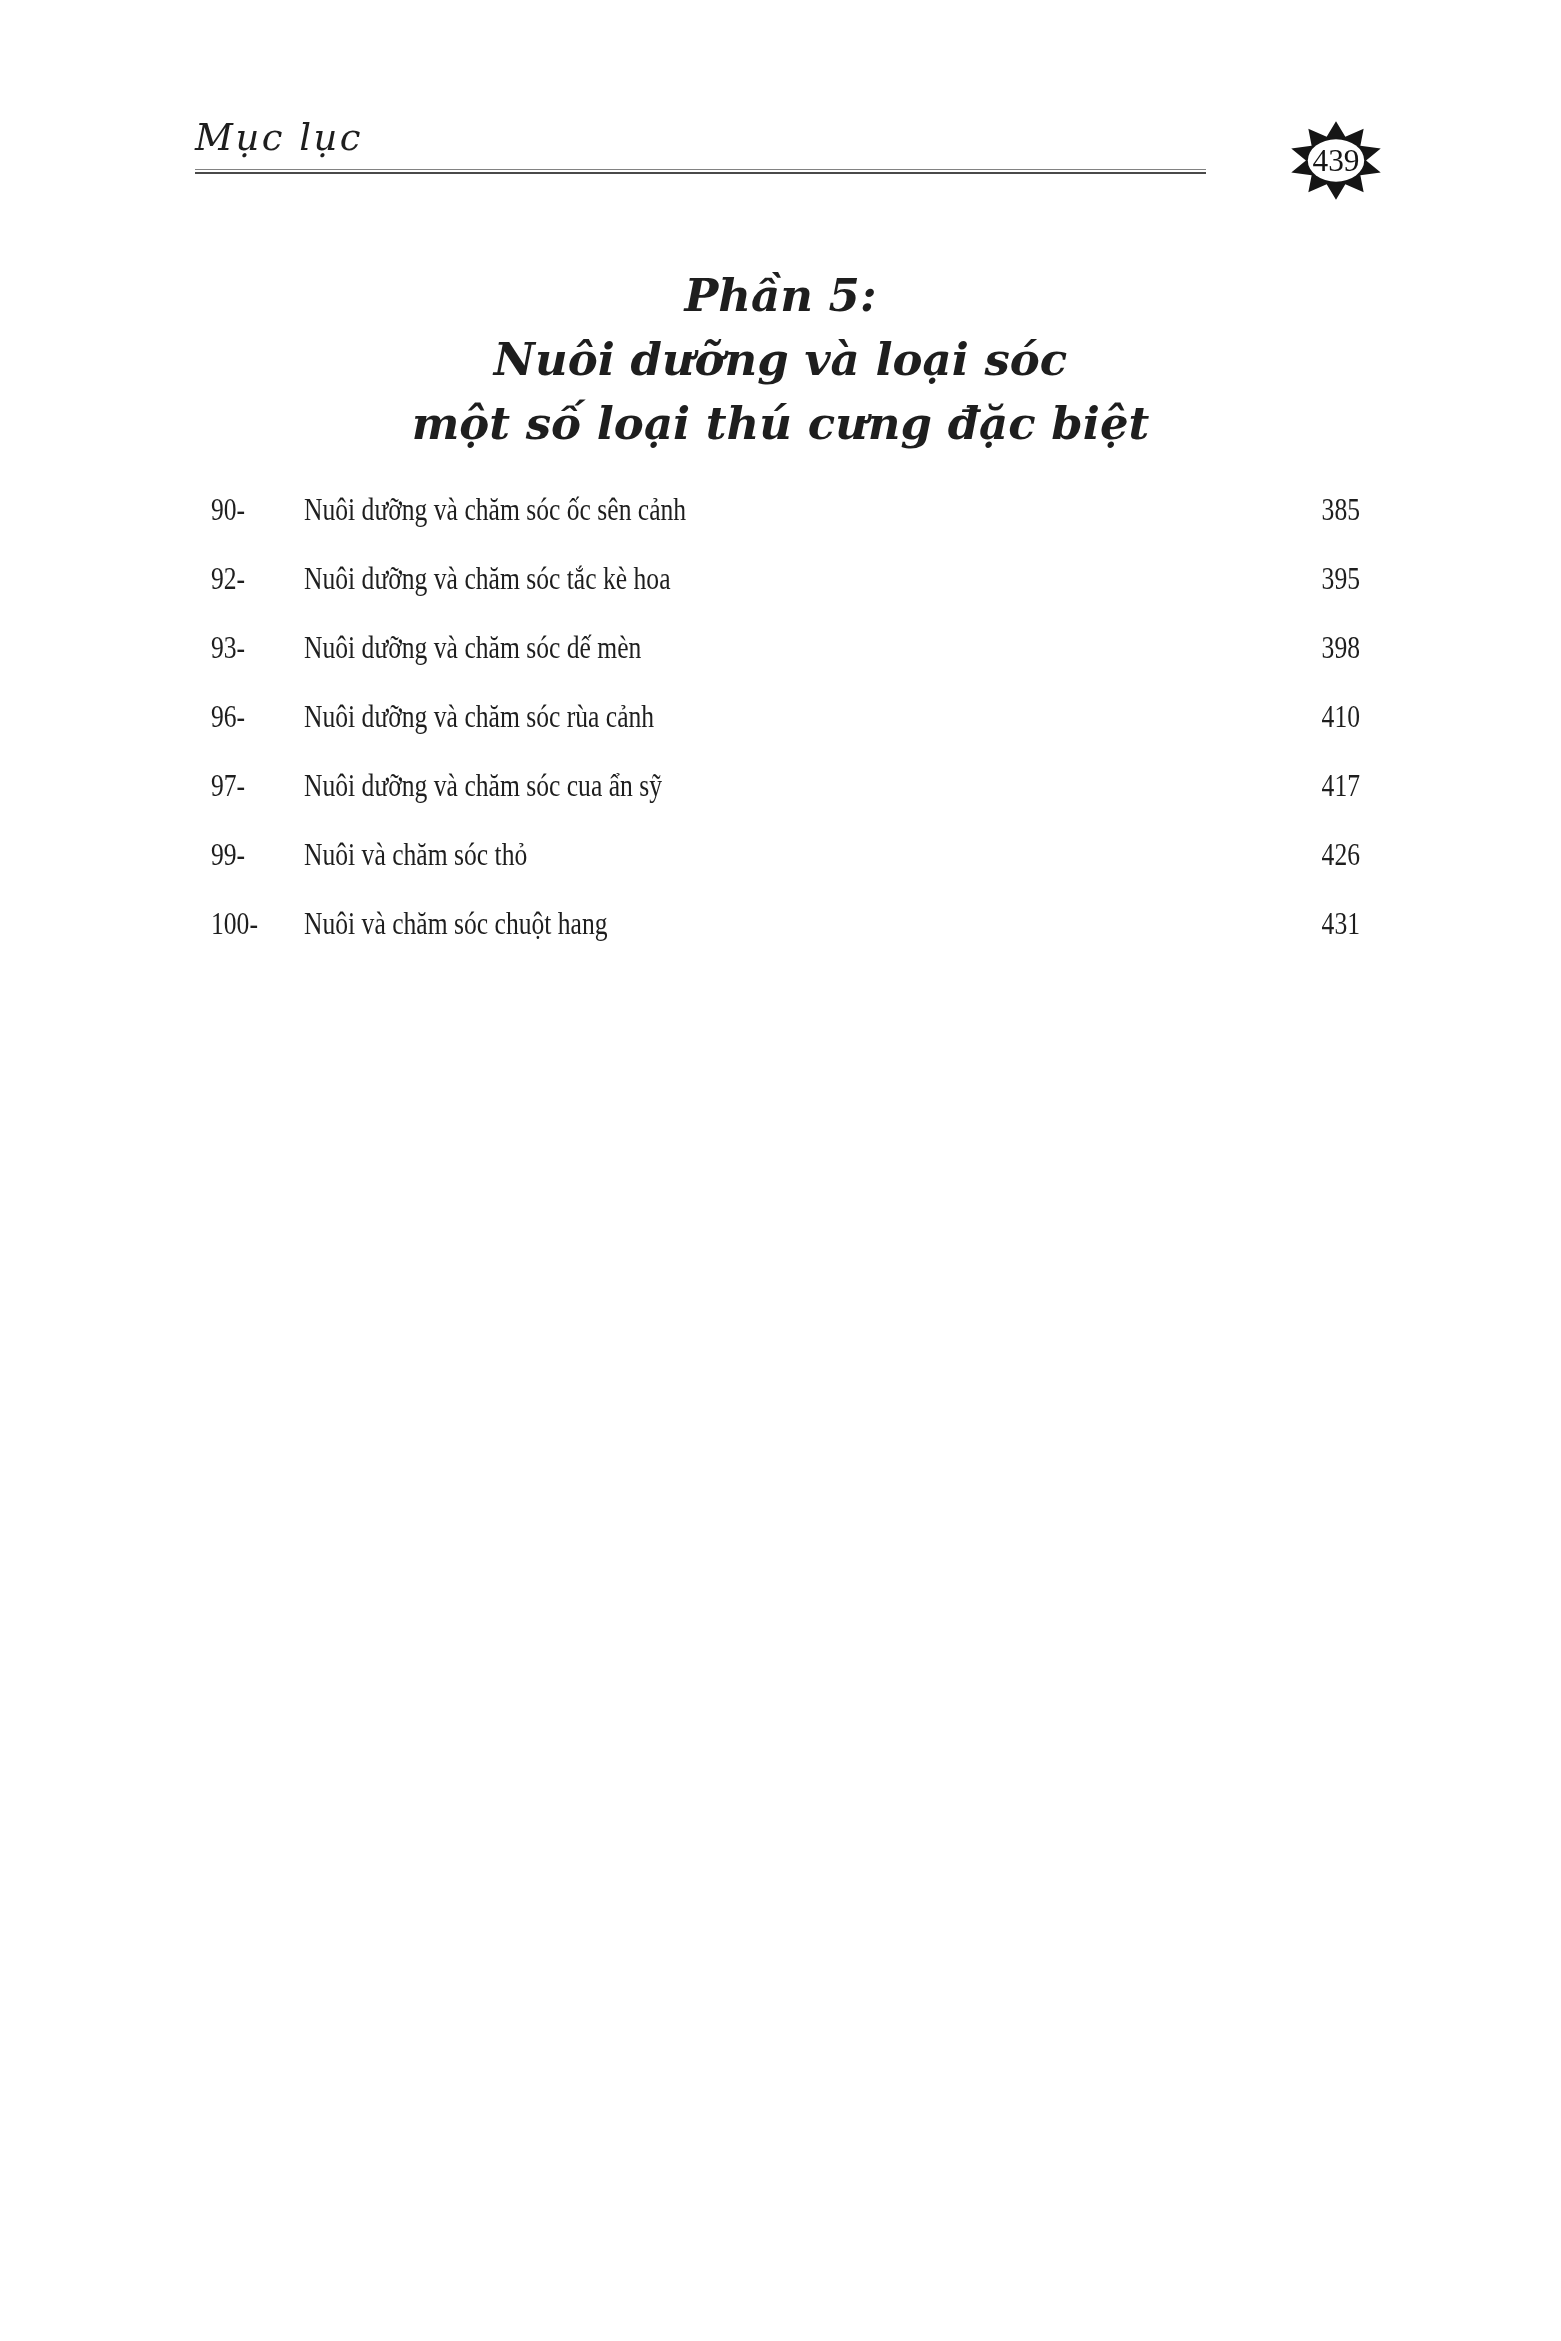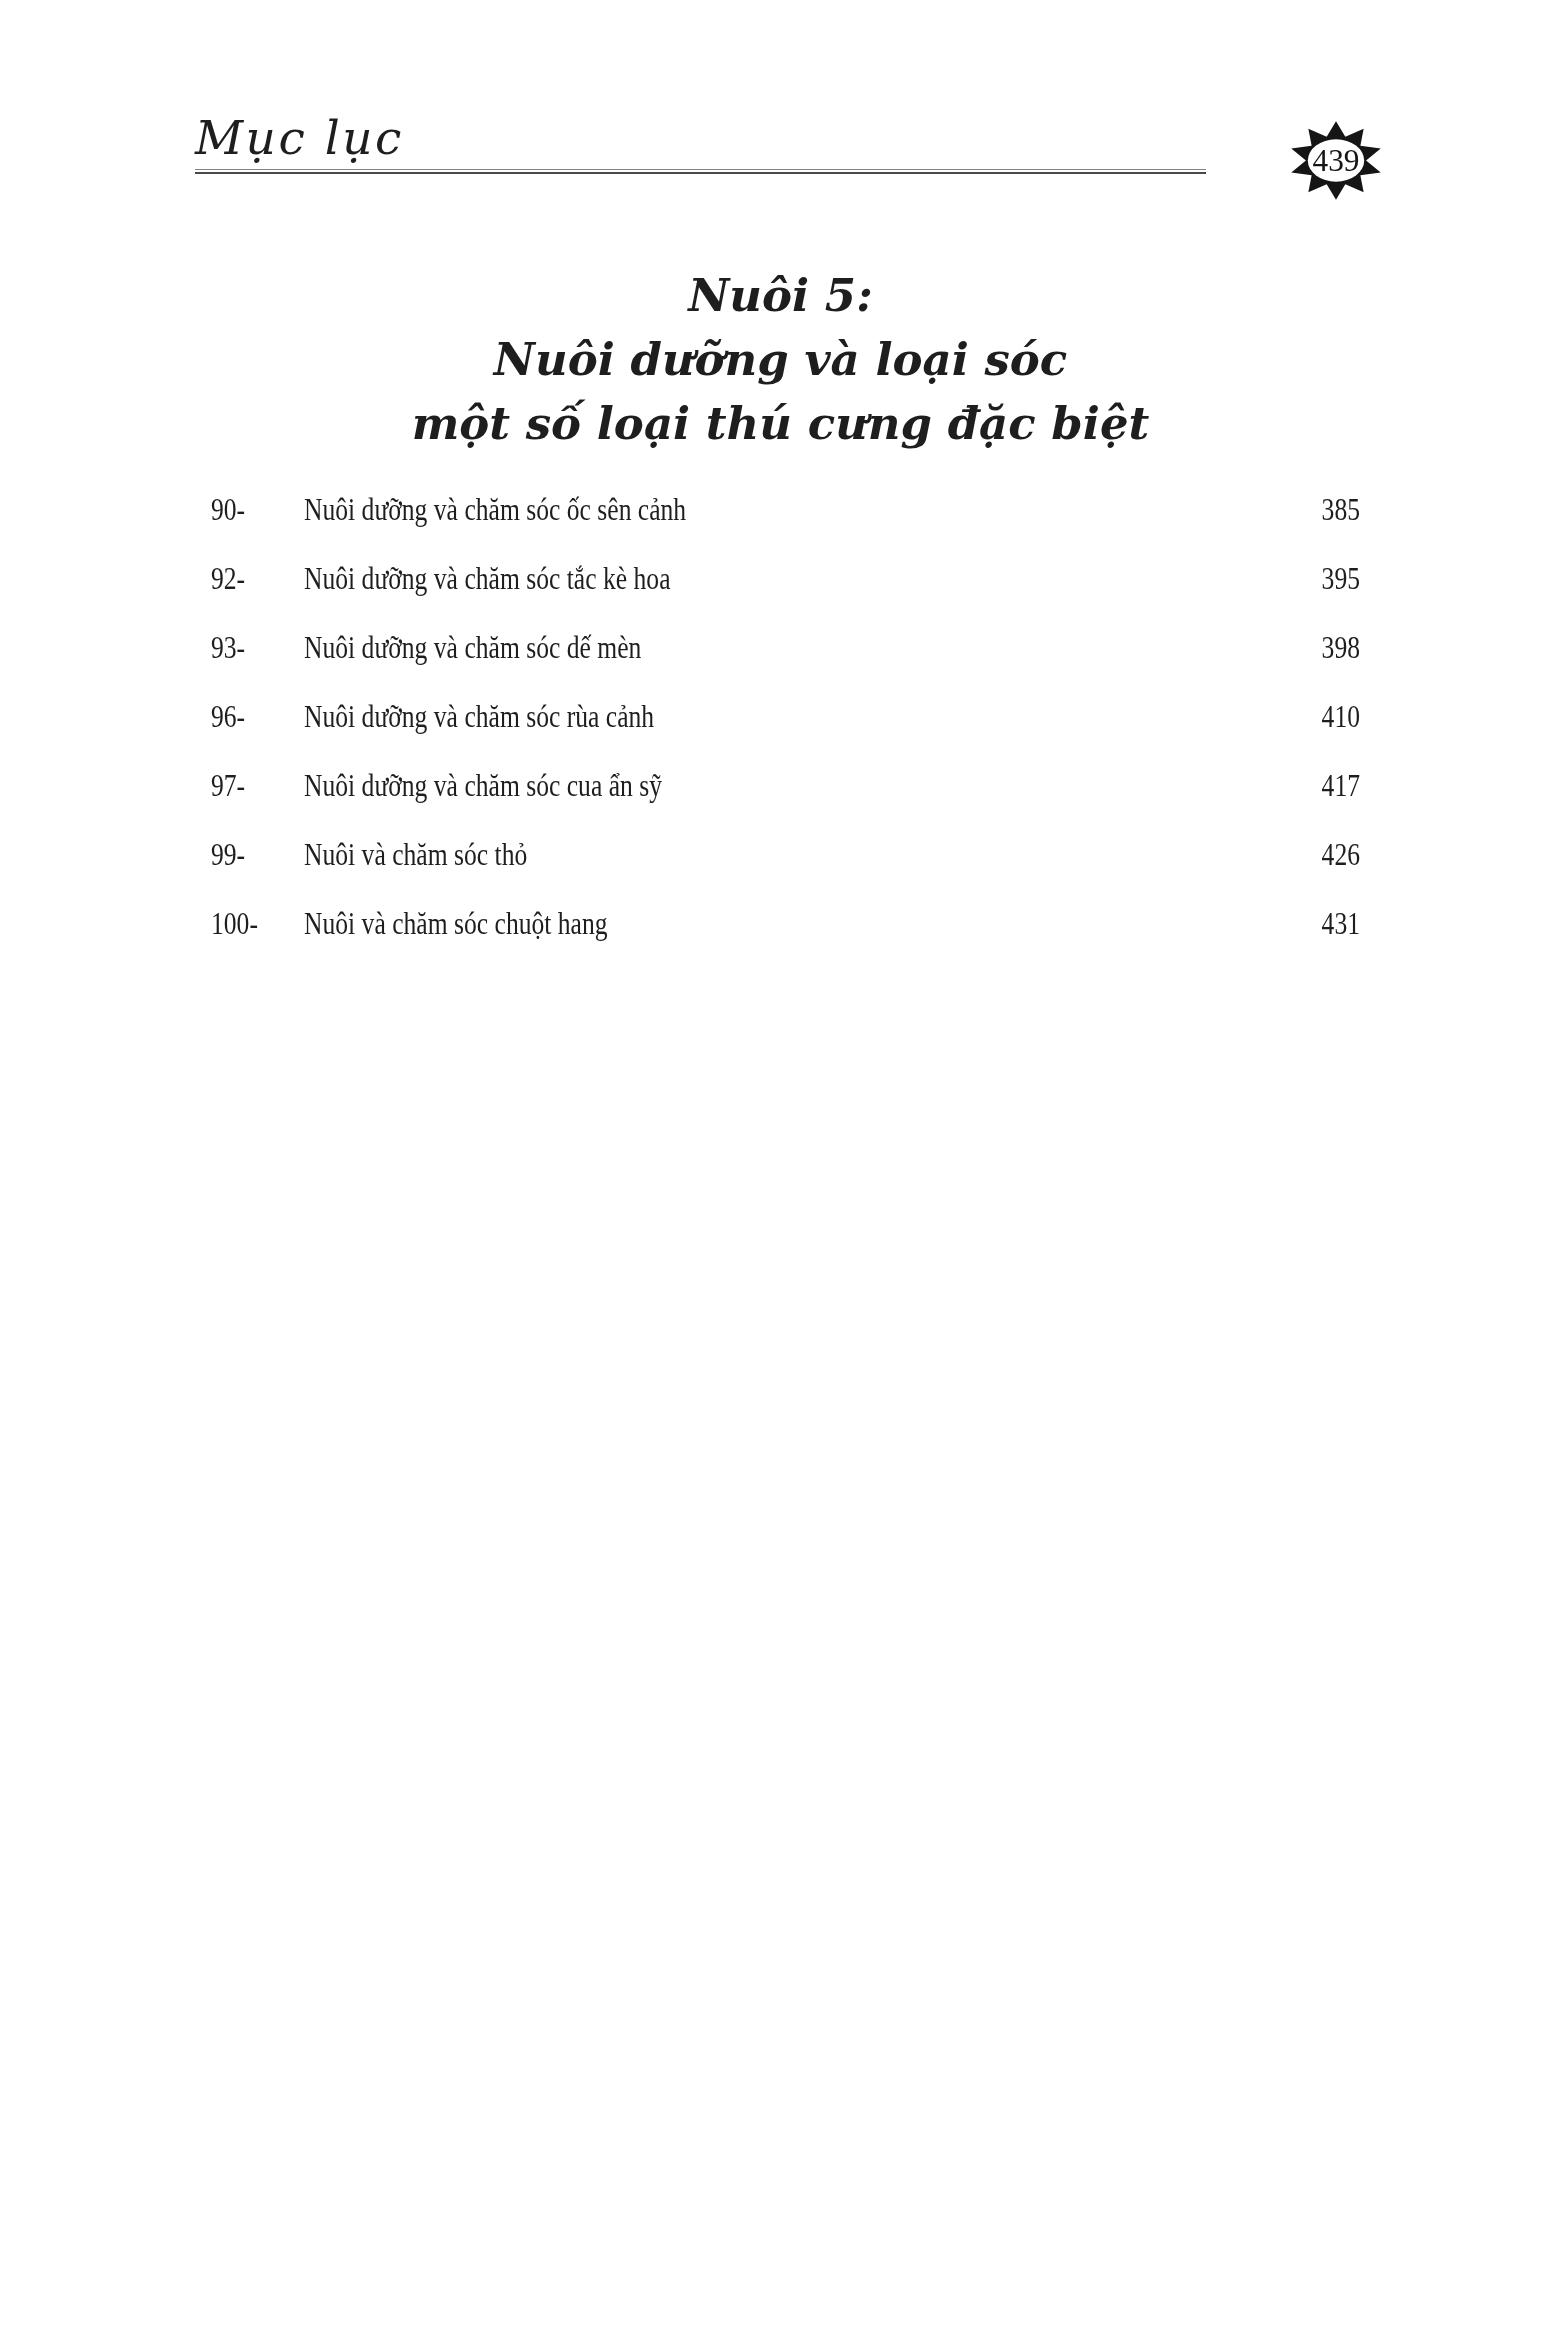--- a/index.html
+++ b/index.html
@@ -12,21 +12,21 @@
     overflow: hidden;
   }
   .page { position: absolute; inset: 0; }
 
   
   .header-title {
     position: absolute;
     left: 195px; top: 109px;
     font-family: "DejaVu Serif", serif;
     font-style: italic;
-    font-size: 47px;
+    font-size: 37px;
     line-height: 58px;
     letter-spacing: 2.5px;
     color: var(--text-color, #1e1e1e);
     white-space: nowrap;
   }
   .header-rule {
     position: absolute;
     left: 195px; top: 169px;
     width: 1011px; height: 1.7px;
     border-top: 1.7px solid var(--rule-top, #828282);
@@ -99,21 +99,21 @@
     <div class="header-title">Mục lục</div>
     <div class="header-rule"></div>
     <svg class="badge" viewBox="0 0 120 100" aria-hidden="true">
       <polygon class="badge-star" points="60,0 71.9,19.6 95.3,9.6 91.1,31.2 117.1,34.6 98.4,50 117.1,65.4 91.1,68.8 95.3,90.4 71.9,80.4 60,100 48.1,80.4 24.7,90.4 28.9,68.8 2.9,65.4 21.6,50 2.9,34.6 28.9,31.2 24.7,9.6 48.1,19.6"></polygon>
       <ellipse class="badge-center" cx="60" cy="50" rx="36" ry="27"></ellipse>
       <text class="badge-num" x="60" y="63" text-anchor="middle">439</text>
     </svg>
   </div>
 
   <div class="section-title">
-    <div class="st-line">Nuôi 5:</div>
+    <div class="st-line">Phần 5:</div>
     <div class="st-line">Nuôi dưỡng và loại sóc</div>
     <div class="st-line">một số loại thú cưng đặc biệt</div>
   </div>
 
   <div class="toc">
   <div class="toc-row">
     <span class="toc-num">90-</span>
     <span class="toc-title">Nuôi dưỡng và chăm sóc ốc sên cảnh</span>
     <span class="toc-page">385</span>
   </div>

